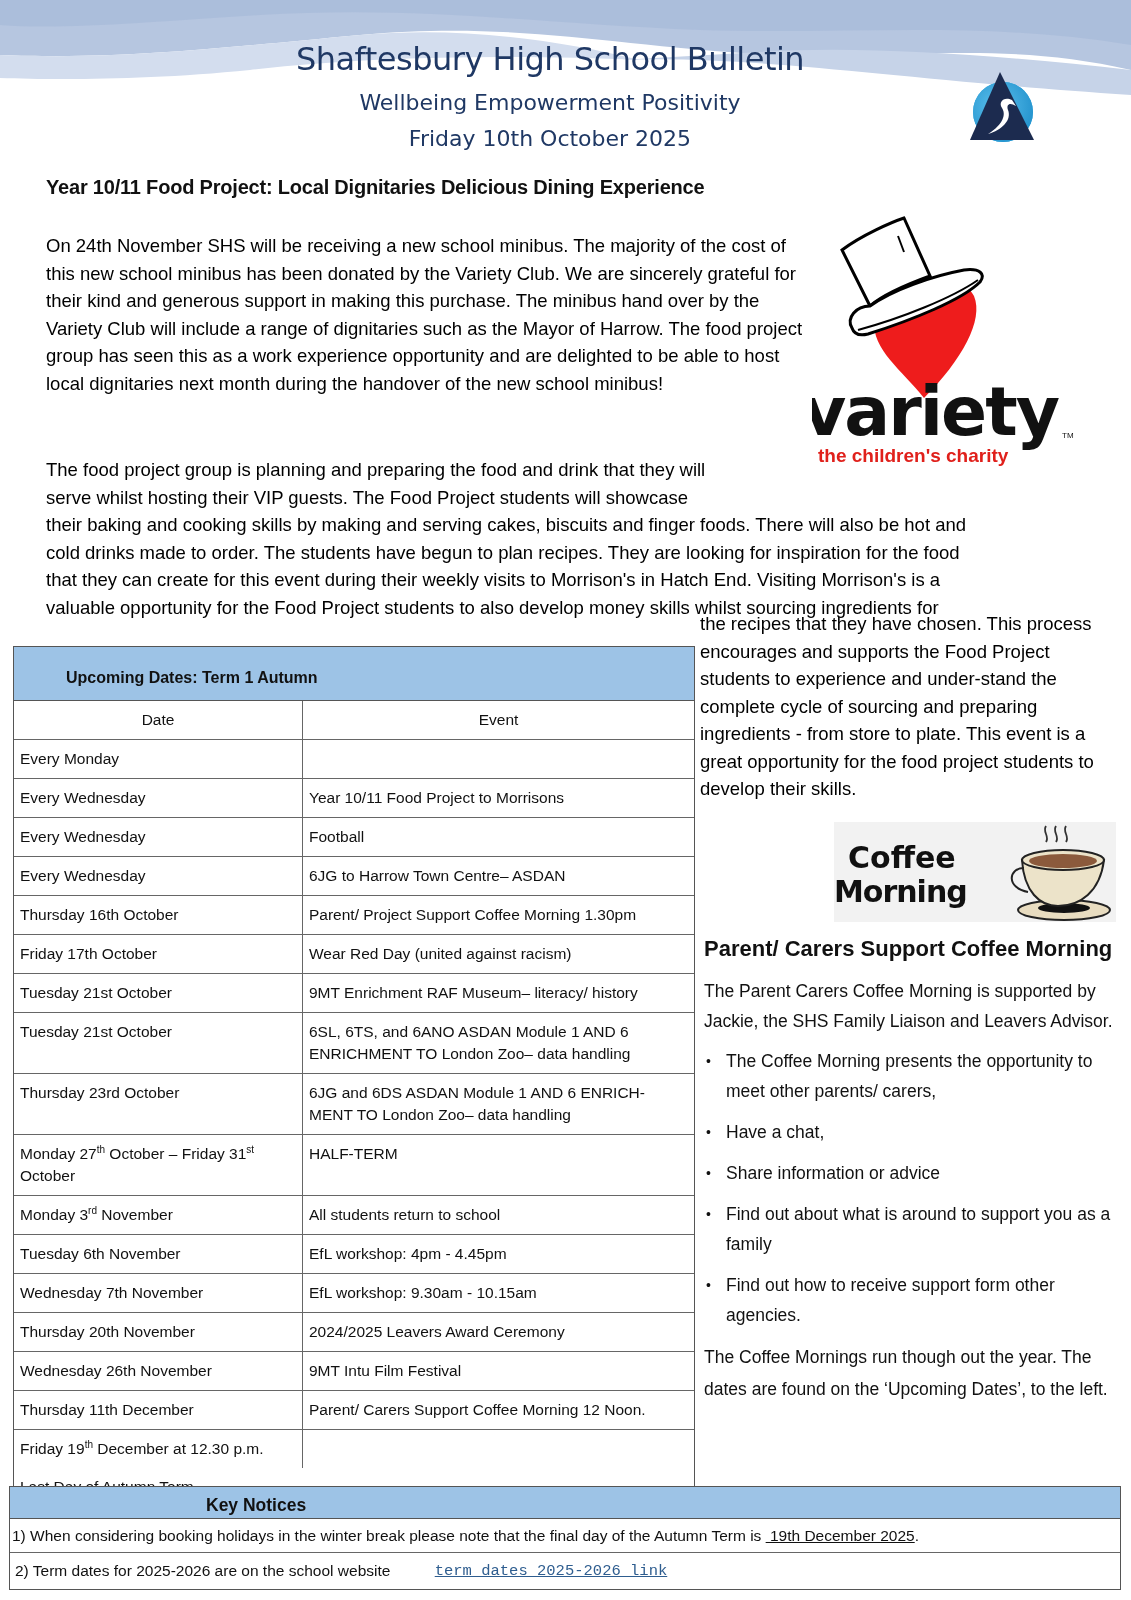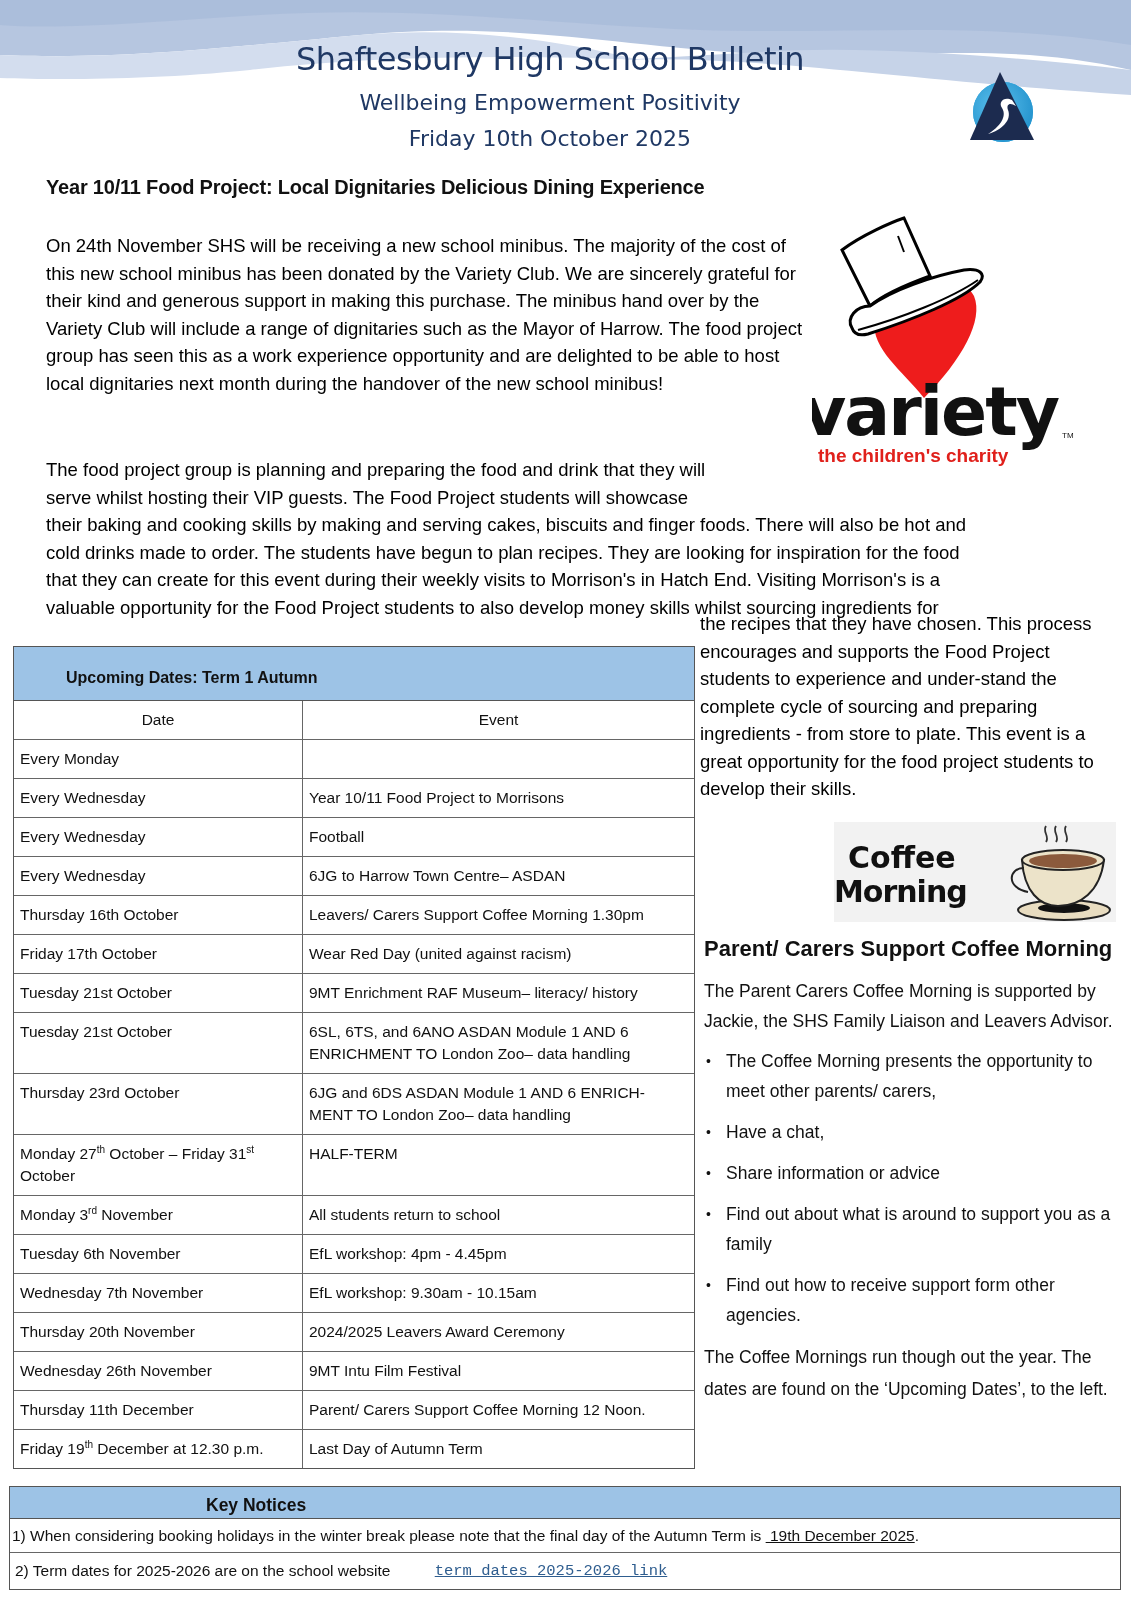--- a/index.html
+++ b/index.html
@@ -23,21 +23,21 @@
   .p2 { left: 46px; top: 456px; width: 1060px; }
   .p2 .line { display: block; white-space: nowrap; }
   .p3 { left: 700px; top: 610px; width: 410px; }
 
   .variety-logo { position: absolute; left: 812px; top: 210px; width: 280px; height: 260px; }
 
   
   .dates-table { position: absolute; left: 13px; top: 646px; width: 682px; border: 1.5px solid #555; border-collapse: collapse; }
   .dates-table .tbl-title { background: #9dc3e6; height: 54px; border-bottom: 1.5px solid #555; padding-left: 52px; font-size: 16px; font-weight: bold; color: #111; display: flex; align-items: center; padding-top: 8px; }
   .dates-table .row { display: flex; border-bottom: 1.3px solid #666; font-size: 15.5px; color: #111; }
-  .dates-table .row:last-child { border-bottom: none; }
+  .dates-table .row:last-child { border-bottom: none; flex-direction: column; }
   .dates-table .c1 { width: 289px; border-right: 1.3px solid #666; padding: 8px 6px; line-height: 22px; }
   .dates-table .c2 { flex: 1; padding: 8px 6px; line-height: 22px; }
   .dates-table .head .c1, .dates-table .head .c2 { text-align: center; }
   sup { font-size: 10px; vertical-align: super; line-height: 0; }
 
   .coffee-img { position: absolute; left: 834px; top: 822px; width: 282px; height: 100px; background: #f2f2f2; }
 
   .coffee-section { position: absolute; left: 704px; top: 936px; width: 420px; font-size: 17.5px; color: #111; }
   .coffee-section .cs-head { font-weight: bold; font-size: 22px; margin-bottom: 14px; }
   .coffee-section .cs-intro { line-height: 30px; margin-bottom: 10px; }
@@ -133,21 +133,21 @@
       <div class="row">
         <div class="c1">Every Wednesday</div>
         <div class="c2">Football</div>
       </div>
       <div class="row">
         <div class="c1">Every Wednesday</div>
         <div class="c2">6JG to Harrow Town Centre– ASDAN</div>
       </div>
       <div class="row">
         <div class="c1">Thursday 16th October</div>
-        <div class="c2">Leavers/ Carers Support Coffee Morning 1.30pm</div>
+        <div class="c2">Parent/ Project Support Coffee Morning 1.30pm</div>
       </div>
       <div class="row">
         <div class="c1">Friday 17th October</div>
         <div class="c2">Wear Red Day (united against racism)</div>
       </div>
       <div class="row">
         <div class="c1">Tuesday 21st October</div>
         <div class="c2">9MT Enrichment RAF Museum– literacy/ history</div>
       </div>
       <div class="row">

